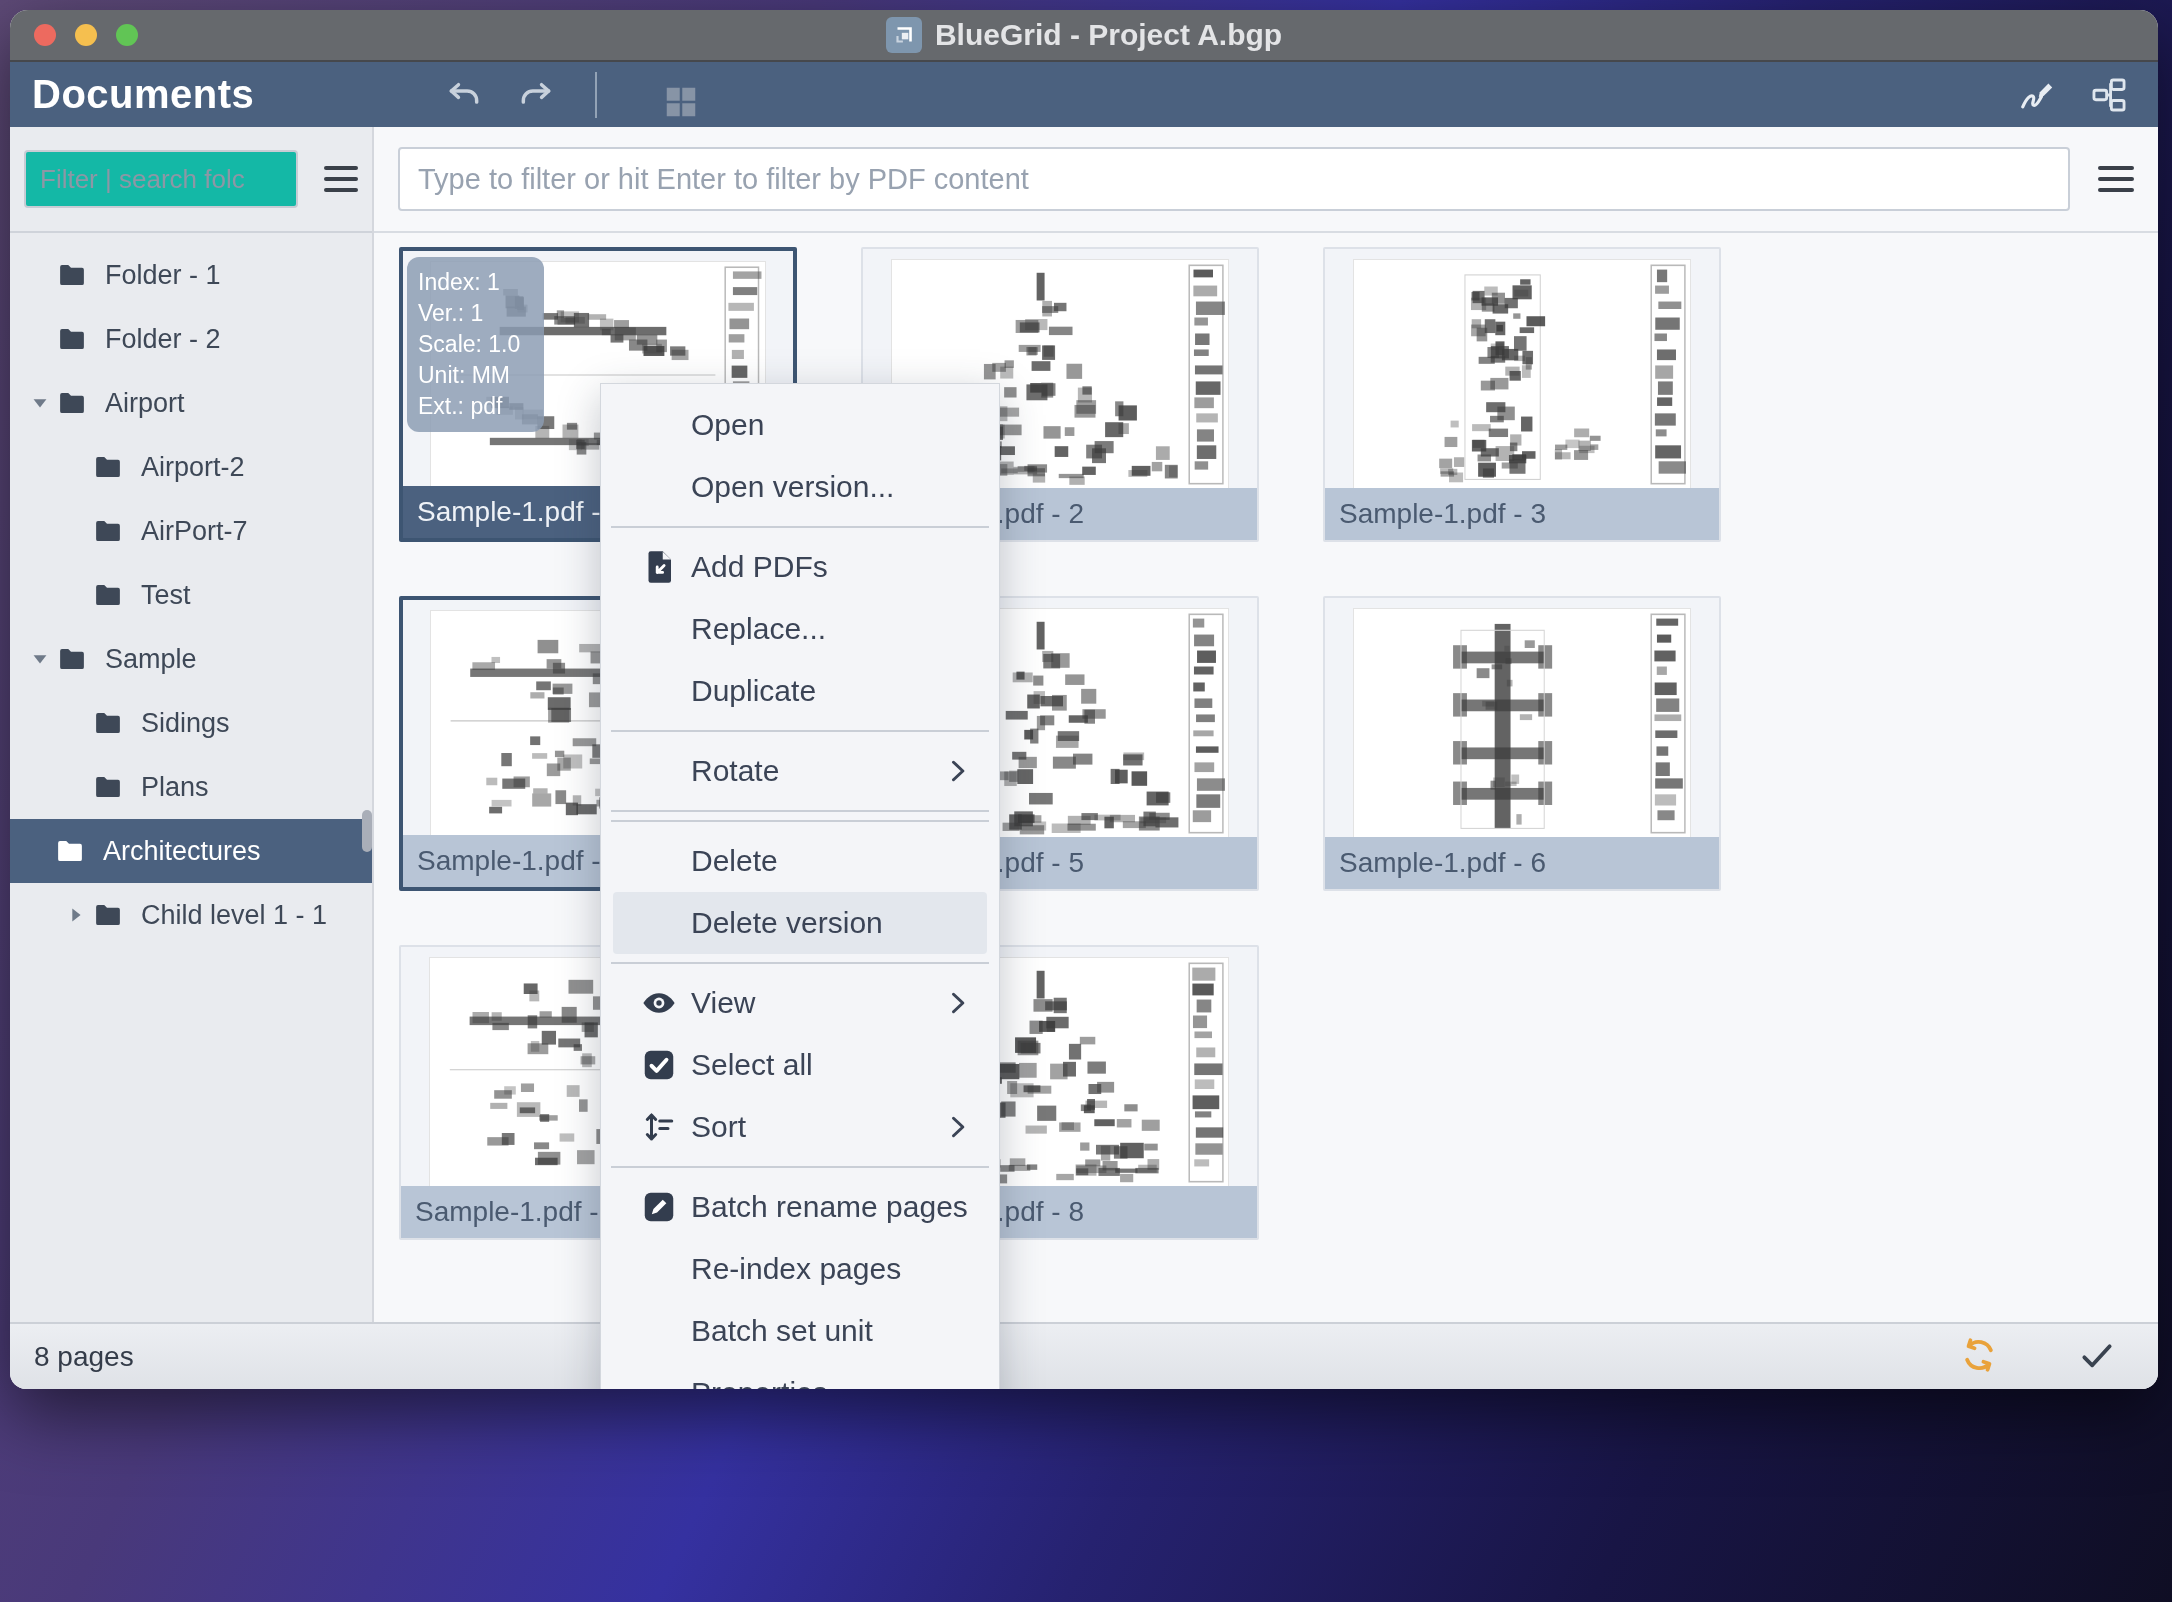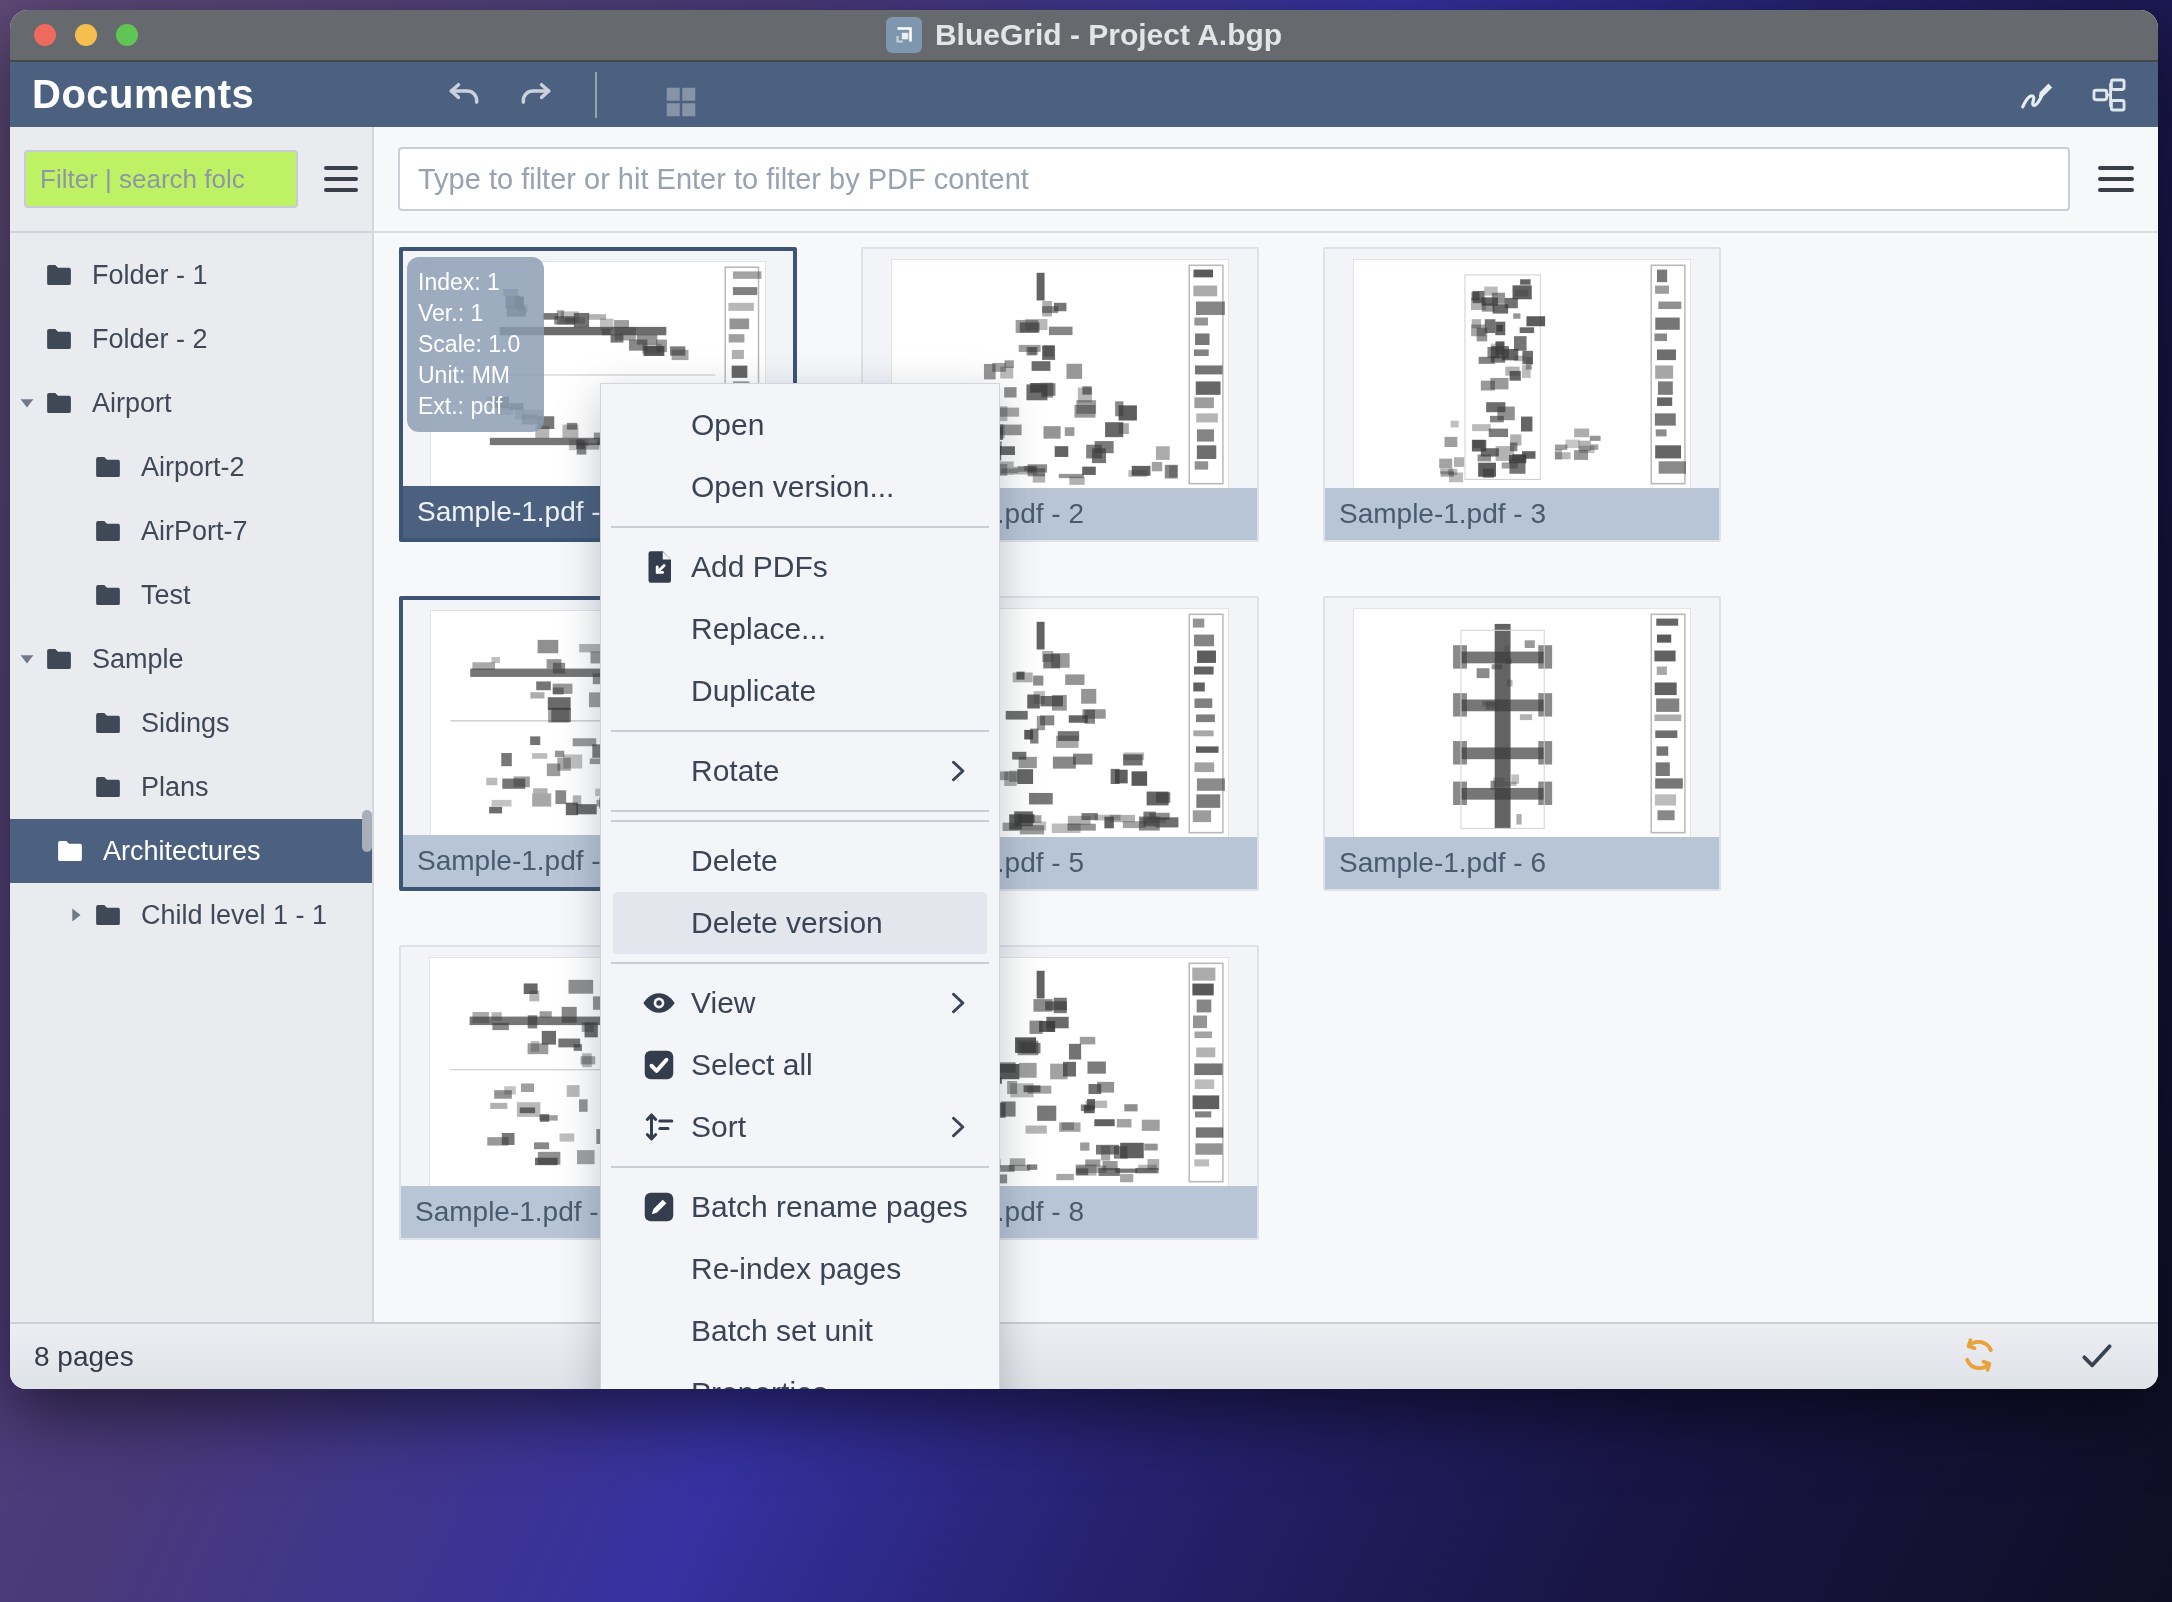--- a/index.html
+++ b/index.html
@@ -25,27 +25,27 @@
   .hicon svg{width:38px;height:38px;}
   .hicon.undo,.hicon.redo{color:#c8d1dc;}
   .hicon.grid{color:#8794a6;}
   .hicon.sign{color:#e8edf3;}
   .hicon.hier{color:#dfe6ee;}
   .hdr-div{width:2px;height:46px;background:#93a3b6;margin:0 6px;}
   
   .content{flex:1;display:flex;min-height:0;}
   .sidebar{width:362px;flex:0 0 auto;background:#e9ebef;border-right:2px solid #d4d7dd;position:relative;}
   .side-toolbar{height:104px;display:flex;align-items:center;padding:0 14px;gap:26px;border-bottom:2px solid #cfd3da;}
-  .filter-input{width:242px;height:54px;background:#bef264;border:2px solid #c7ccd4;border-radius:4px;
+  .filter-input{width:242px;height:54px;background:#14b8a6;border:2px solid #c7ccd4;border-radius:4px;
     font-size:26px;color:#3e4857;padding:0 14px;outline:none;font-family:inherit;}
   .filter-input::placeholder{color:#8d97a5;}
   .burger{width:36px;height:26px;display:flex;flex-direction:column;justify-content:space-between;cursor:pointer;}
   .burger span{display:block;height:4px;background:#3a4049;border-radius:2px;}
   .tree{padding-top:10px;}
-  .tree-row{height:64px;display:flex;align-items:center;font-size:27px;color:#3e4857;padding-left:1px;cursor:pointer;}
+  .tree-row{height:64px;display:flex;align-items:center;font-size:27px;color:#3e4857;padding-left:14px;cursor:pointer;}
   .tree-row.d1{padding-left:50px;}
   .caret{width:32px;height:32px;flex:0 0 32px;display:flex;align-items:center;justify-content:center;color:#6f7a89;}
   .caret svg{width:22px;height:22px;}
   .f-icon{width:32px;height:32px;flex:0 0 32px;margin-right:17px;display:flex;align-items:center;justify-content:center;color:#3e4857;}
   .f-icon svg{width:30px;height:30px;}
   .tree-row.selected{background:#4b617f;color:#fff;padding-left:12px;}
   .tree-row.selected .f-icon{color:#fff;}
   .scroll-thumb{position:absolute;right:0;top:683px;width:10px;height:42px;background:#a9aeb8;border-radius:5px;}
   
   .main{flex:1;background:#f7f8fa;display:flex;flex-direction:column;min-width:0;}

